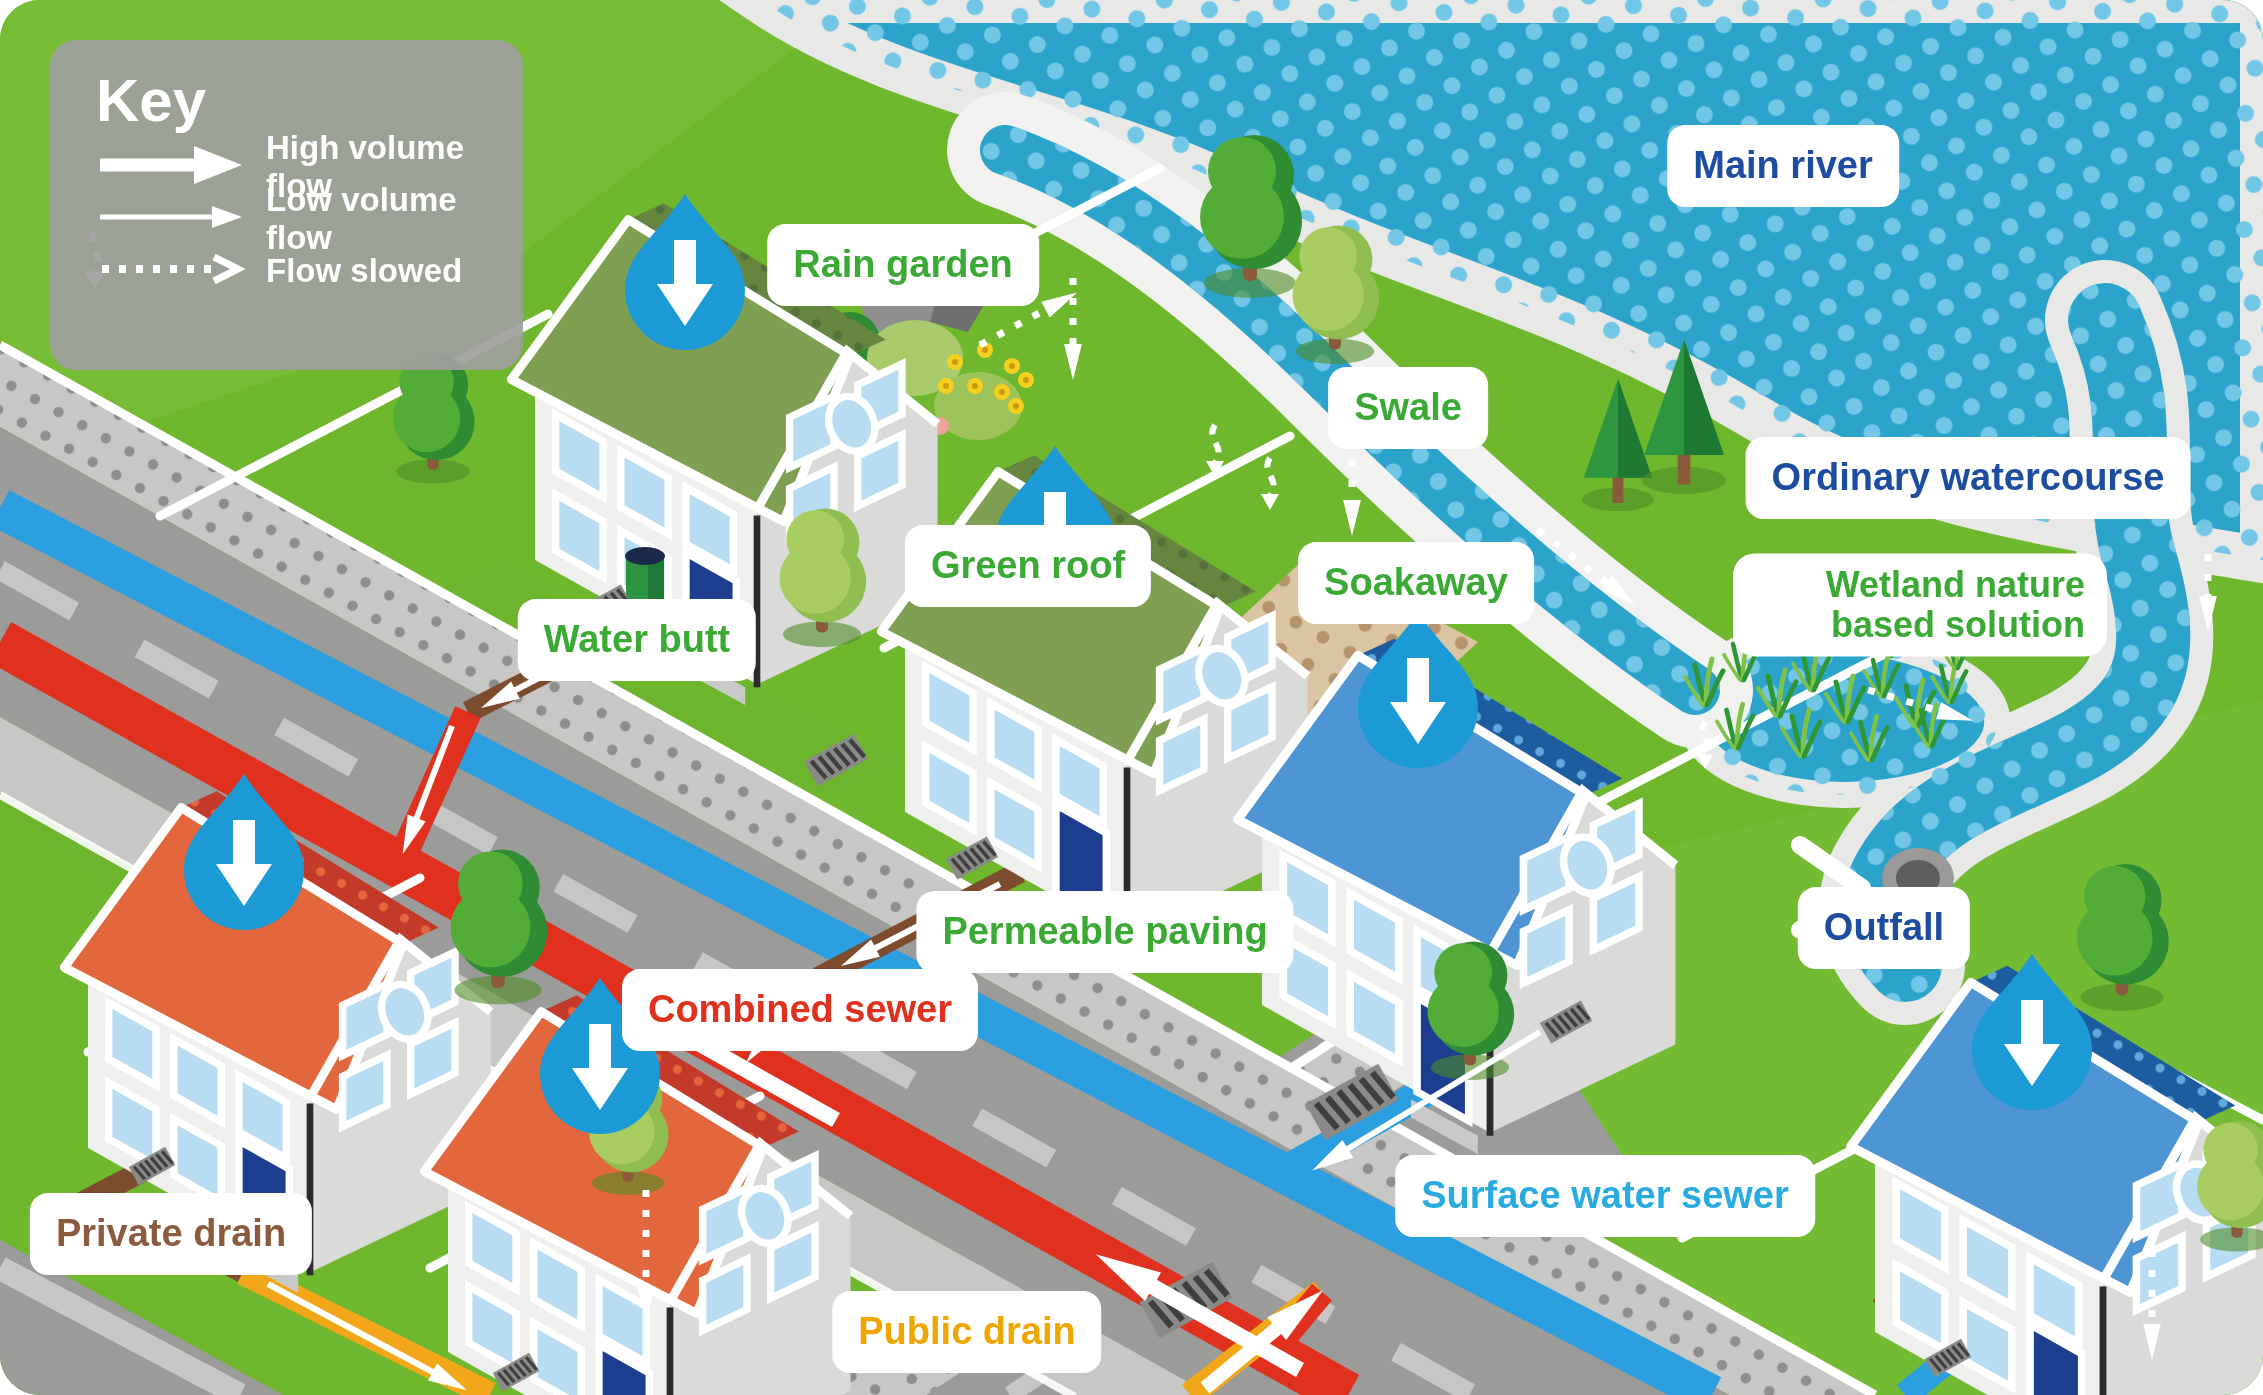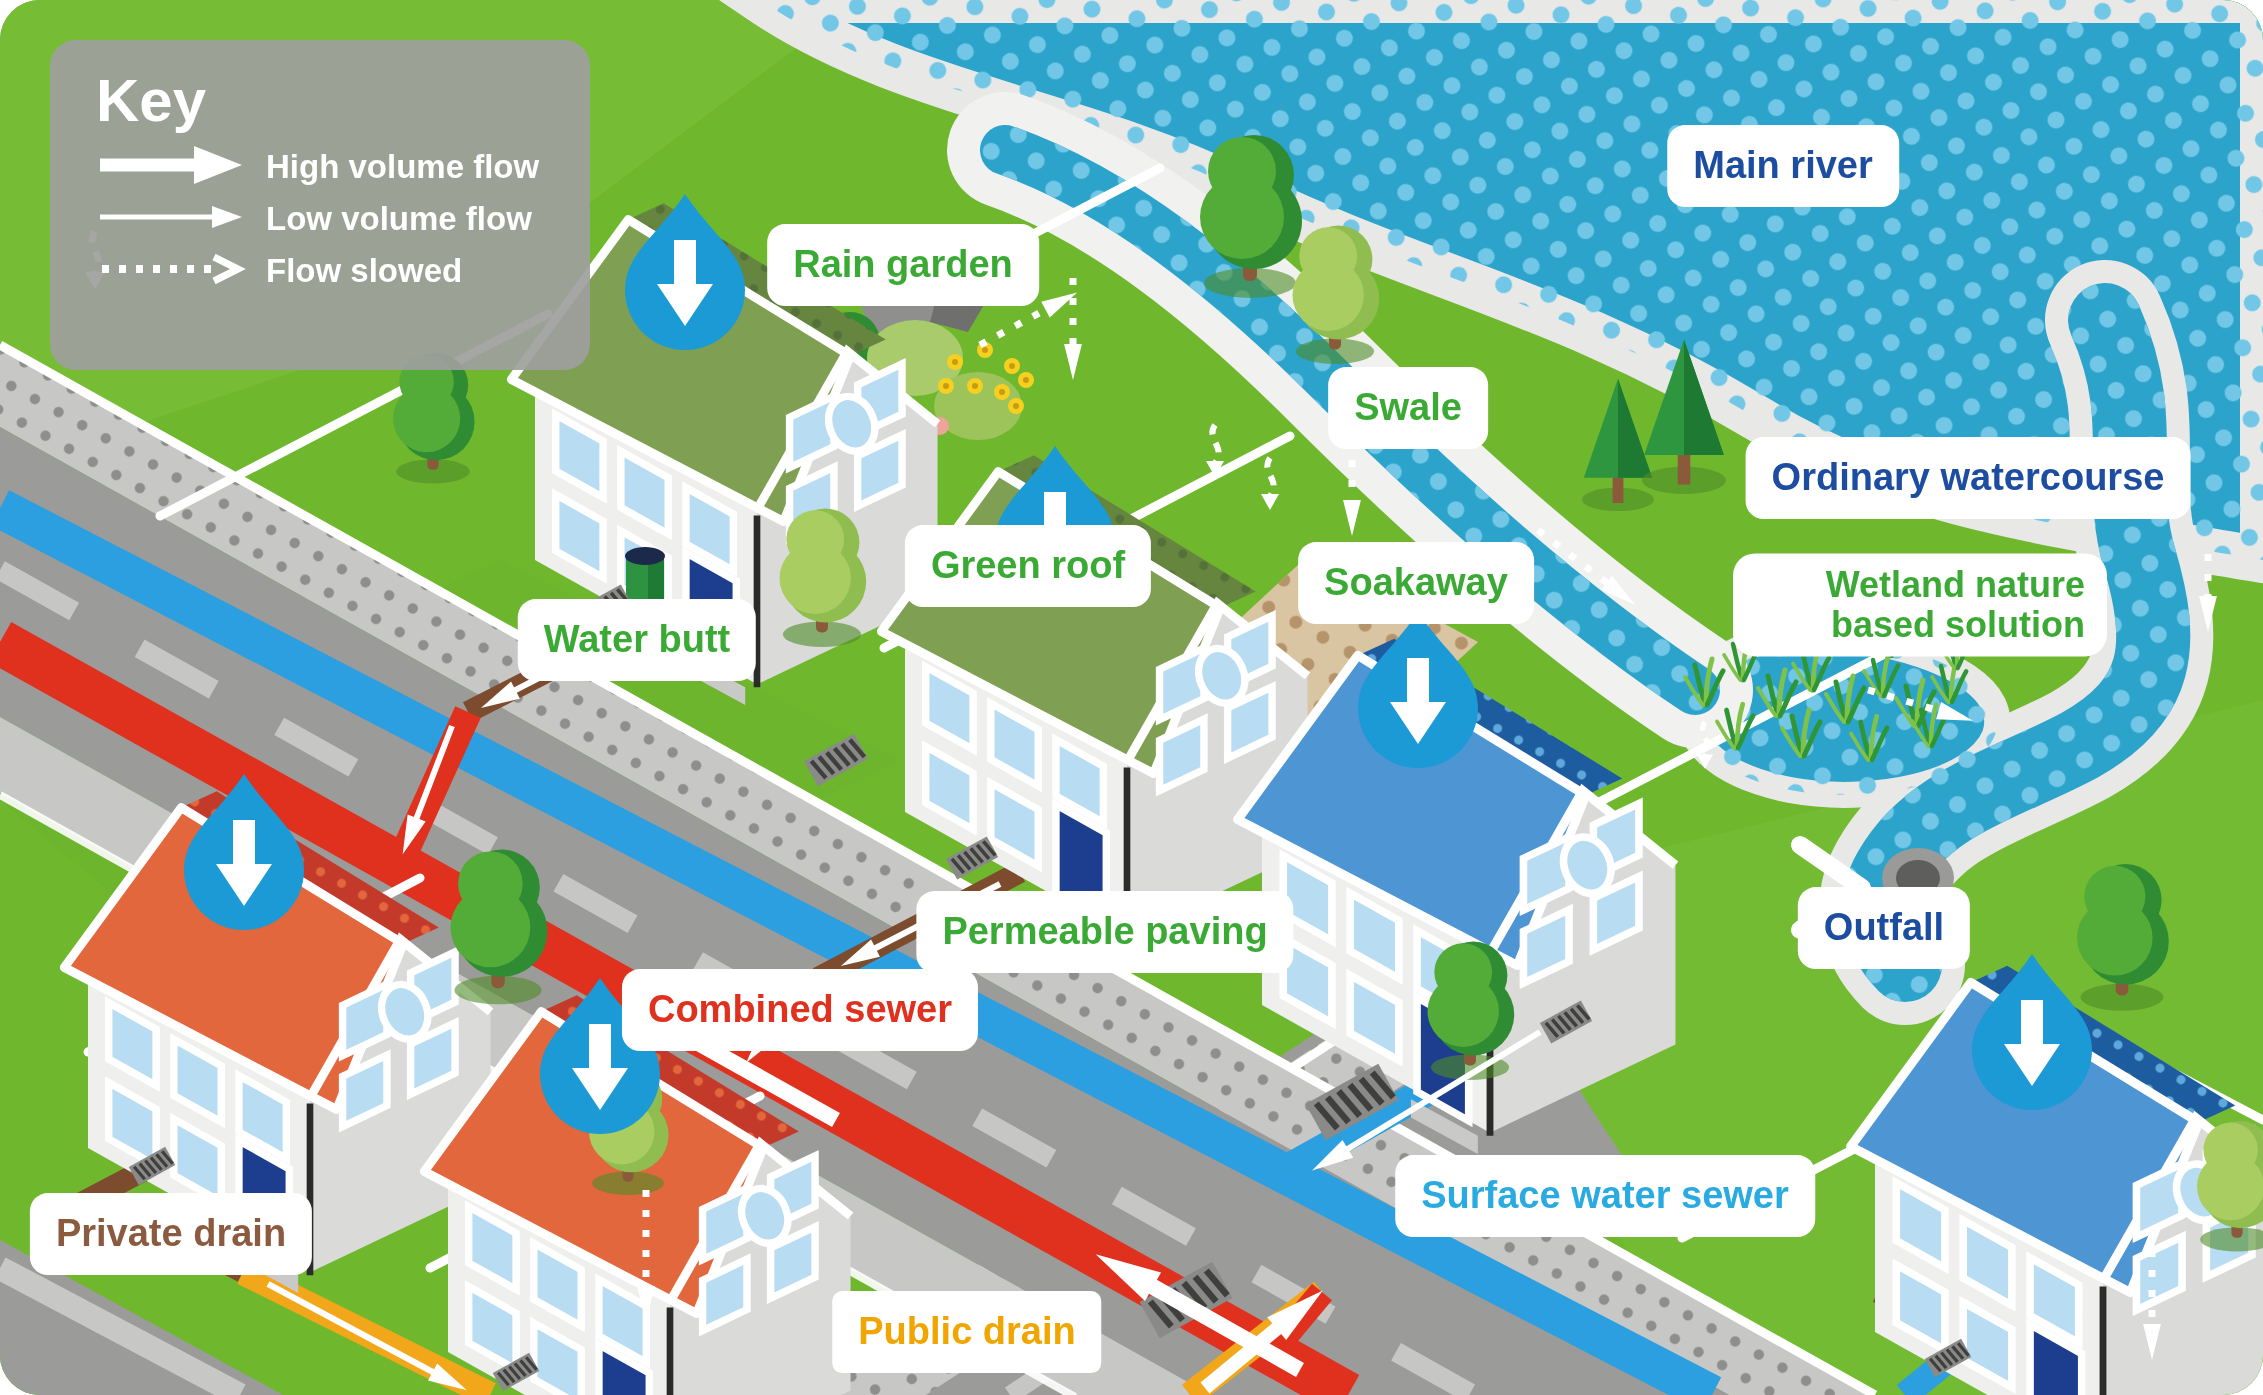--- a/index.html
+++ b/index.html
@@ -1,21 +1,21 @@
 <!DOCTYPE html>
 <html><head>
 <meta charset="utf-8">
 <style>
   html,body{margin:0;padding:0;background:#ffffff;font-family:"Liberation Sans",sans-serif;}
   #stage{position:relative;width:2263px;height:1395px;border-radius:40px;overflow:hidden;background:#6FB82E;}
   #scene{position:absolute;left:0;top:0;width:2263px;height:1395px;display:block;}
   .pill{position:absolute;transform:translate(-50%,-50%);background:#ffffff;border-radius:18px;
         padding:20px 26px;font-weight:700;font-size:38px;white-space:nowrap;line-height:1.1;z-index:6;}
   .pill.wrap{white-space:normal;width:330px;text-align:right;font-size:36px;padding:12px 22px;border-radius:22px;}
-  #keybox{position:absolute;left:50px;top:40px;width:540px;height:330px;background:rgba(158,158,157,0.92);
+  #keybox{position:absolute;left:50px;top:40px;width:473px;height:330px;background:rgba(158,158,157,0.92);
           border-radius:26px;z-index:7;color:#fff;}
   #key-title{font-weight:700;font-size:60px;margin:26px 0 6px 46px;}
   .keyrow{display:flex;align-items:center;height:52px;margin-left:46px;}
   .keyrow .ksym{width:170px;flex:0 0 170px;}
   .keyrow .klab{font-weight:700;font-size:33px;}
 </style>
 </head>
 <body>
 
 <div id="stage">
@@ -689,15 +689,15 @@
       <div class="pill" style="left: 1028px; top: 566px; color: rgb(58, 170, 53);">Green roof</div>
       <div class="pill" style="left: 637px; top: 640px; color: rgb(58, 170, 53);">Water butt</div>
       <div class="pill" style="left: 1380px; top: 583px; color: rgb(58, 170, 53); margin-left: 36px;">Soakaway</div>
       <div class="pill" style="left: 1968px; top: 478px; color: rgb(28, 77, 160);">Ordinary watercourse</div>
       <div class="pill wrap" style="left: 1920px; top: 605px; color: rgb(58, 170, 53);">Wetland nature based solution</div>
       <div class="pill" style="left: 1105px; top: 932px; color: rgb(58, 170, 53);">Permeable paving</div>
       <div class="pill" style="left: 800px; top: 1010px; color: rgb(224, 48, 30);">Combined sewer</div>
       <div class="pill" style="left: 1605px; top: 1196px; color: rgb(41, 171, 226);">Surface water sewer</div>
       <div class="pill" style="left: 1884px; top: 928px; color: rgb(28, 77, 160);">Outfall</div>
       <div class="pill" style="left: 171px; top: 1234px; color: rgb(140, 91, 63);">Private drain</div>
-      <div class="pill" style="left: 967px; top: 1332px; color: rgb(240, 165, 0); border-radius: 10px;">Public drain</div>
+      <div class="pill" style="left: 967px; top: 1332px; color: rgb(240, 165, 0);">Public drain</div>
     </div>
 </div>
 
 </body></html>

